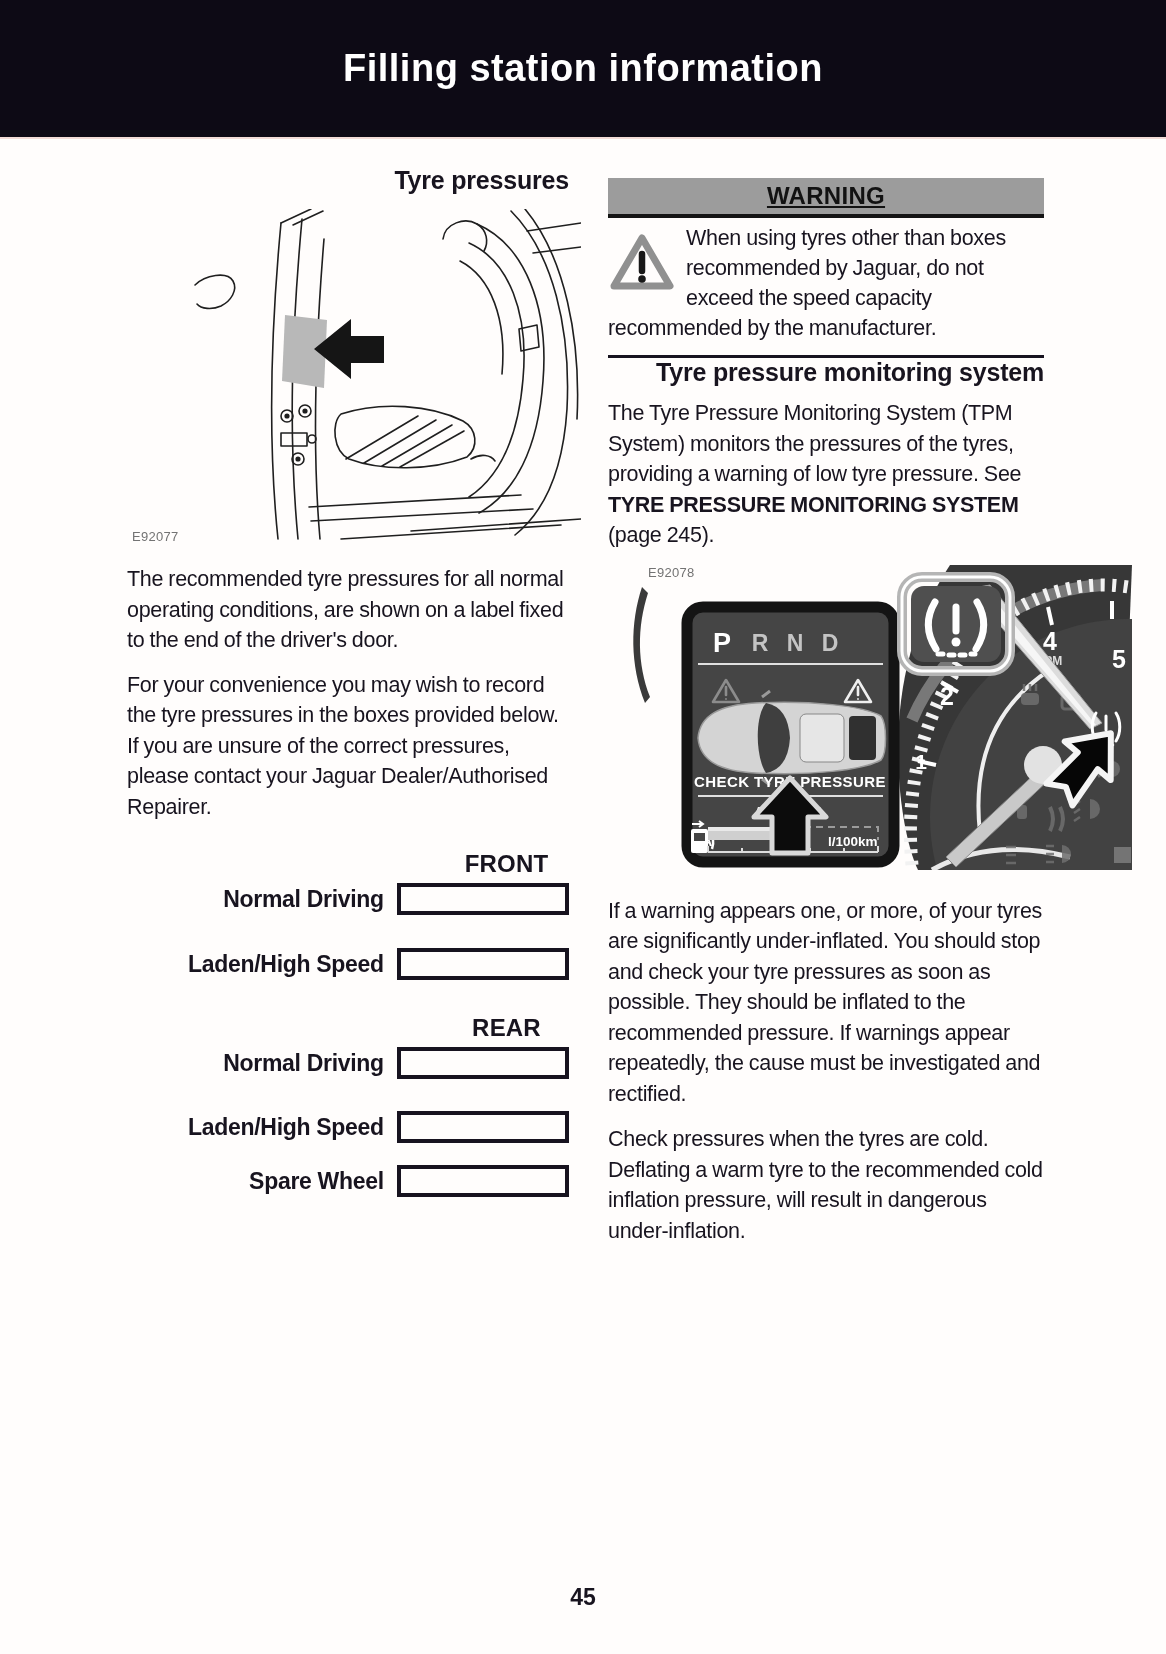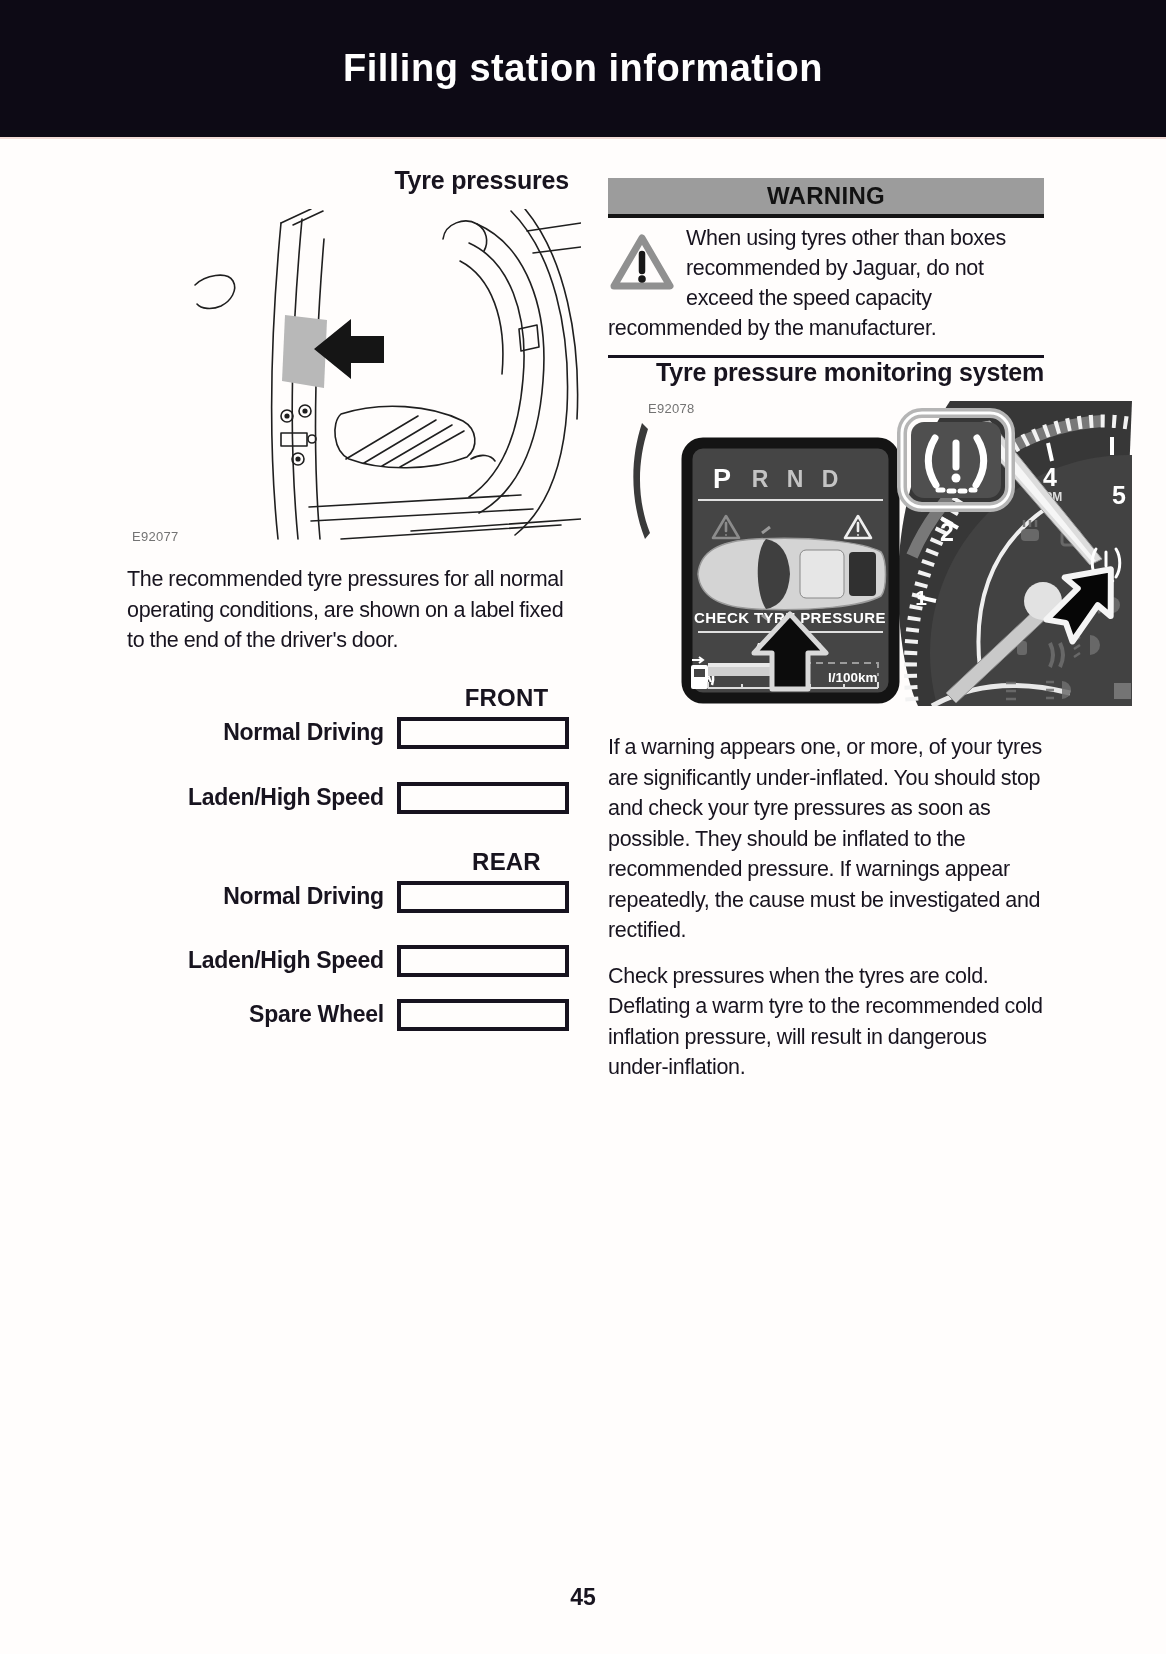--- a/index.html
+++ b/index.html
@@ -47,21 +47,21 @@
   }
   .prow.r1{margin-top:5px;}
   .prow.r2{margin-top:33px;}
   .prow.r3{margin-top:5px;}
   .prow.r4{margin-top:32px;}
   .prow.r5{margin-top:22px;}
   
   .warnbox{margin-top:41px;border-bottom:3px solid #17131f;padding-bottom:12px;}
   .warnbar{
     background:#9c9c9c;height:36px;line-height:36px;border-bottom:4px solid #141414;
-    text-align:center;font-size:24px;font-weight:bold;color:#121212;letter-spacing:.3px;
+    text-align:center;font-size:24px;font-weight:bold;color:#121212;letter-spacing:.3px;text-decoration:underline;
   }
   .warnbody{margin-top:5px;overflow:hidden;}
   .warnicon{float:left;width:64px;height:62px;margin:8px 12px 0 2px;}
   .warnbody p{font-size:21.5px;line-height:30px;margin:0;letter-spacing:-0.3px;word-spacing:-0.5px;}
   
   .tpm-head{margin-top:16px;}
   .col-right p.body{margin-top:11px;}
   .col-right p.p3{margin-top:26px;}
   .col-right p.p4{margin-top:15px;}
   strong{font-weight:bold;}
@@ -134,20 +134,21 @@
         </g>
 
         <polygon points="104,106 146,111 143,179 101,172" fill="#b8b8b8"></polygon>
 
         <polygon points="133,140 170,110 170,127 203,127 203,154 170,154 170,170" fill="#151515"></polygon>
       </svg>
       <figcaption class="figcap">E92077</figcaption>
     </figure>
 
     <p class="body">The recommended tyre pressures for all normal operating conditions, are shown on a label fixed to the end of the driver's door.</p>
+    <p class="body">For your convenience you may wish to record the tyre pressures in the boxes provided below. If you are unsure of the correct pressures, please contact your Jaguar Dealer/Authorised Repairer.</p>
 
     <div class="record">
       <div class="grp-head front">FRONT</div>
 
       <div class="prow r1">
         <div class="lbl">Normal Driving</div>
         <div class="box"></div>
       </div>
       <div class="prow r2">
         <div class="lbl">Laden/High Speed</div>
@@ -181,20 +182,21 @@
             <path d="M 32,5 L 60,53 L 4,53 Z" fill="none" stroke="#909090" stroke-width="7" stroke-linejoin="round"></path>
             <path d="M 32,21 L 32,38" stroke="#181818" stroke-width="6.5" stroke-linecap="round"></path>
             <circle cx="32" cy="46" r="3.8" fill="#181818"></circle>
           </svg>
         </span>
         <p>When using tyres other than boxes recommended by Jaguar, do not exceed the speed capacity recommended by the manufacturer.</p>
       </div>
     </div>
 
     <h2 class="sec tpm-head">Tyre pressure monitoring system</h2>
+    <p class="body"><span>The Tyre Pressure Monitoring System (TPM System) monitors the pressures of the tyres, providing a warning of low tyre pressure. See </span><strong>TYRE PRESSURE MONITORING SYSTEM</strong><span> (page 245).</span></p>
 
     <figure class="fig2">
       <svg width="504" height="305" viewBox="-22 0 504 305">
         <defs>
           <clipPath id="imgclip">
               <rect x="-22" y="0" width="504" height="305"></rect>
             </clipPath>
         </defs>
         <g clip-path="url(#imgclip)">
 

